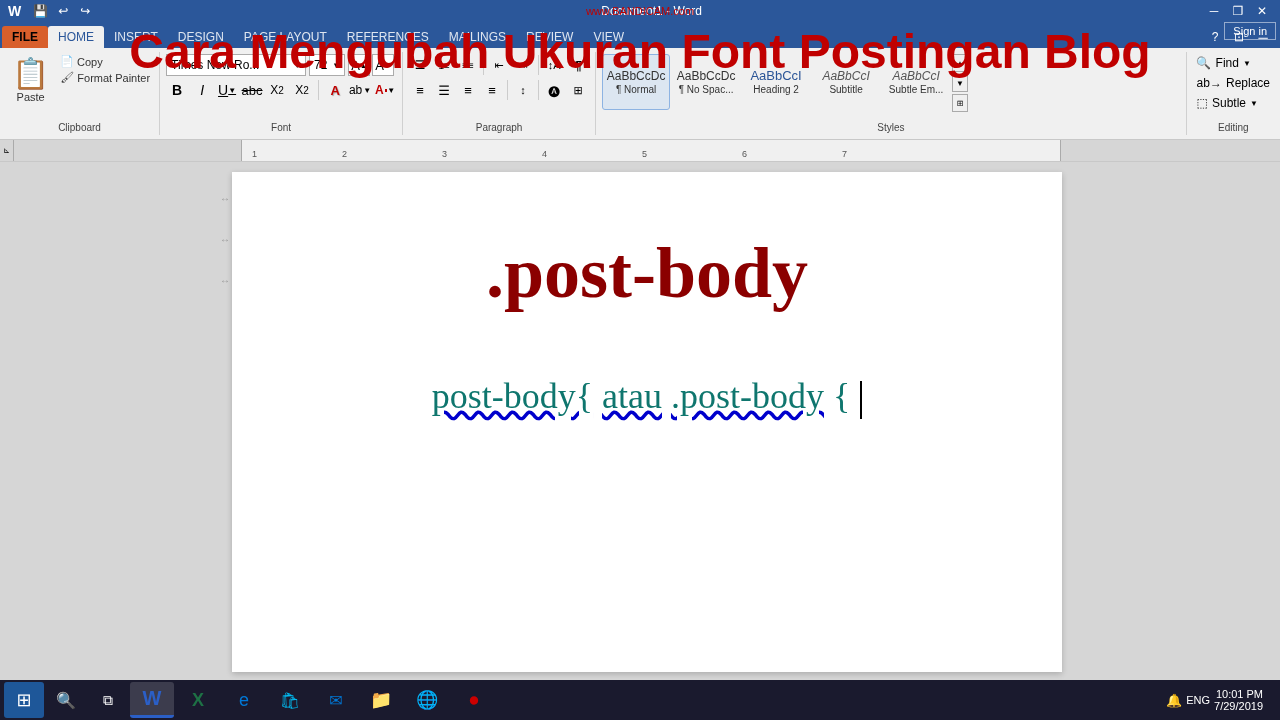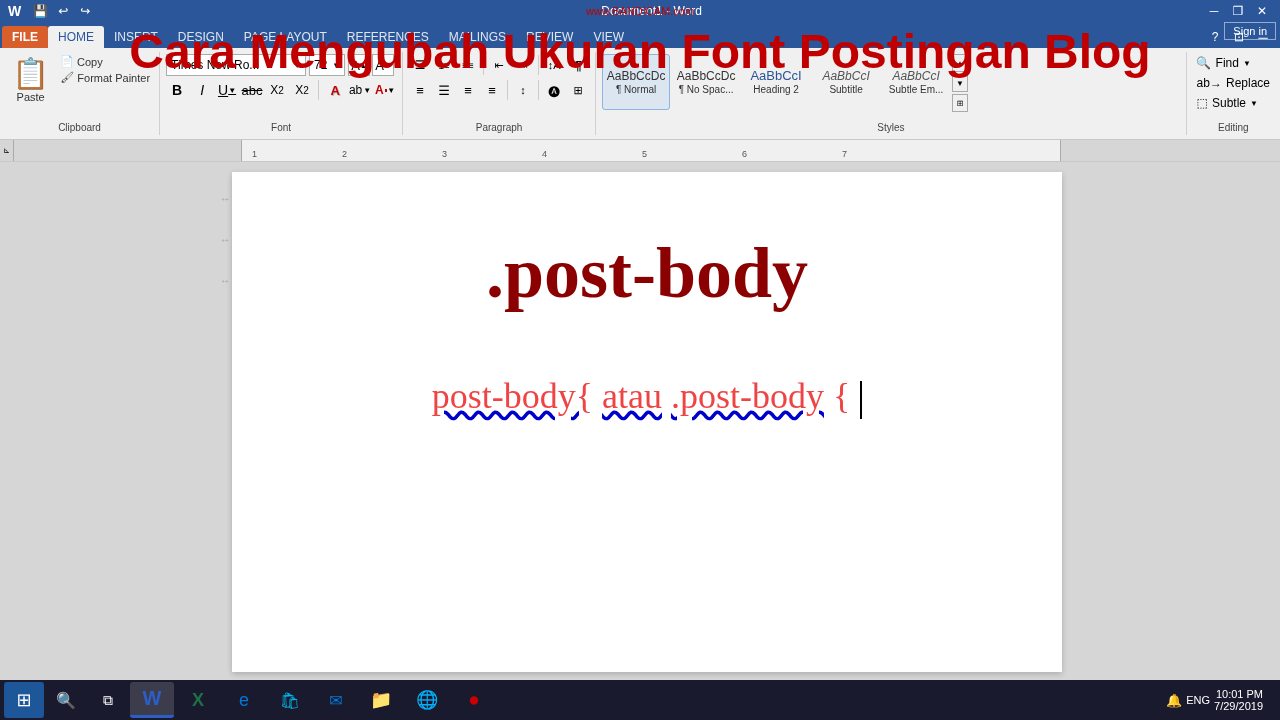--- a/index.html
+++ b/index.html
@@ -235,21 +235,21 @@
     #doc-main-text {
       font-size: 72px;
       font-weight: bold;
       color: #8b0000;
       font-family: 'Times New Roman', Times, serif;
       margin-bottom: 60px;
       text-align: center;
     }
     #doc-secondary-text {
       font-size: 36px;
-      color: #ef4444;
+      color: #0f766e;
       font-family: 'Times New Roman', Times, serif;
       text-align: center;
     }
     .underline-squiggle { text-decoration: underline; text-decoration-style: wavy; text-decoration-color: #0000cc; }
     .cursor-line { display: inline-block; width: 2px; height: 38px; background: black; vertical-align: middle; margin-left: 1px; }
 
     
     #ruler {
       height: 22px;
       background: #f0f0f0;
@@ -366,21 +366,21 @@
     <span>Document1 - Word</span>
   </div>
   <div id="title-bar-right">
     <div class="title-btn">─</div>
     <div class="title-btn">❐</div>
     <div class="title-btn close">✕</div>
   </div>
 </div>
 
 <div id="ribbon-tabs">
-  <div class="ribbon-tab" style="background:#d85f2b;color:#ffffff;font-weight:bold;">FILE</div>
+  <div class="ribbon-tab" style="background:#d85f2b;color:#000000;font-weight:bold;">FILE</div>
   <div class="ribbon-tab active">HOME</div>
   <div class="ribbon-tab">INSERT</div>
   <div class="ribbon-tab">DESIGN</div>
   <div class="ribbon-tab">PAGE LAYOUT</div>
   <div class="ribbon-tab">REFERENCES</div>
   <div class="ribbon-tab">MAILINGS</div>
   <div class="ribbon-tab">REVIEW</div>
   <div class="ribbon-tab">VIEW</div>
   <div id="ribbon-far-right">
     <div class="ribbon-far-btn" style="font-size:12px;">?</div>

